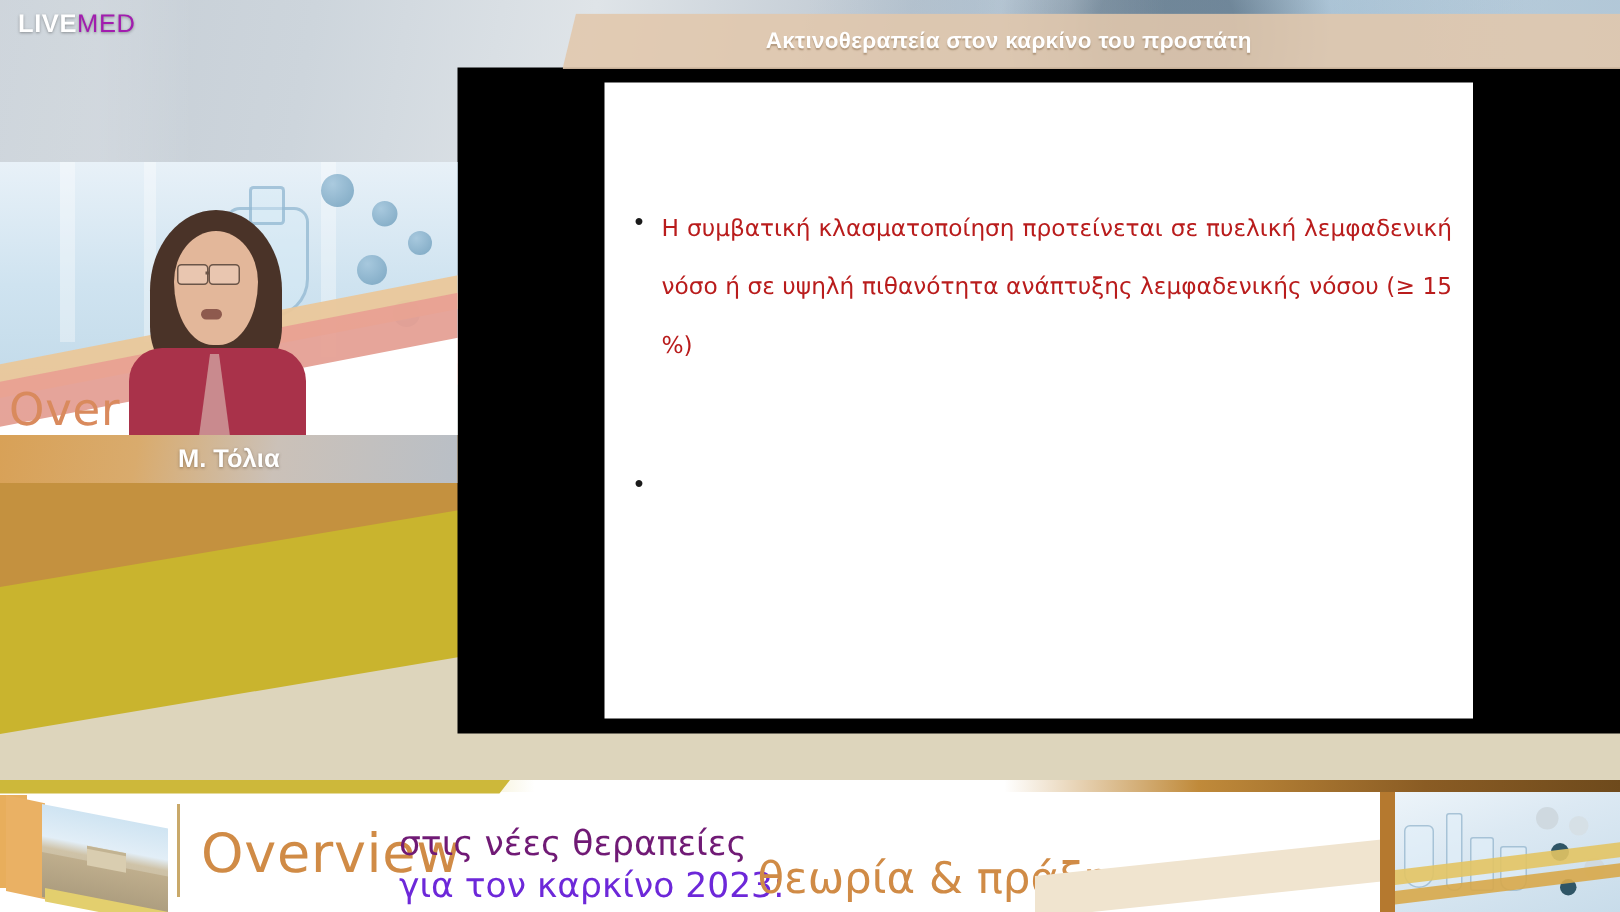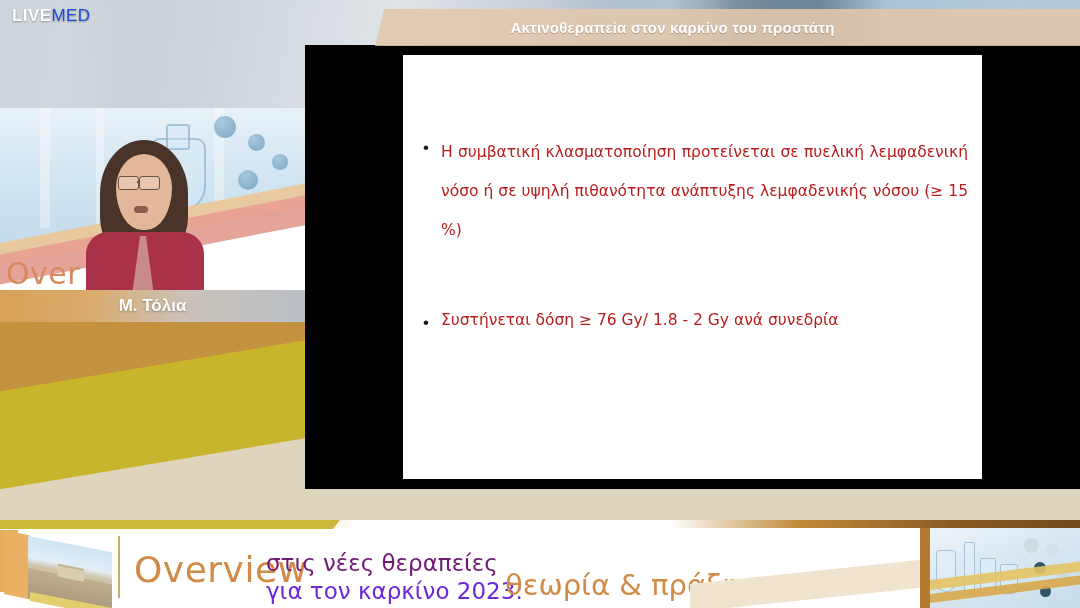--- a/index.html
+++ b/index.html
@@ -61,21 +61,21 @@
   #logo {
     position: absolute;
     left: 12px; top: 6px;
     font-size: 17px;
     letter-spacing: 0.4px;
     z-index: 40;
     color: #ffffff;
     text-shadow: 0 1px 2px rgba(0,0,0,0.35);
   }
   #logo .live { font-weight: bold; }
-  #logo .med  { font-weight: normal; color: #1d4ed8; }
+  #logo .med  { font-weight: normal; color: #a21caf; }
 
   
   #title-bar {
     position: absolute;
     left: 375px; top: 9px;
     width: 705px; height: 37px;
     background: rgba(225,199,172,0.88);
     clip-path: polygon(9px 0, 100% 0, 100% 100%, 0 100%);
     z-index: 30;
     display: flex;
@@ -472,21 +472,20 @@
     <div id="slide">
       <div id="slide-body">
 
         <div class="bullet-row" id="bullet-1">
           <div class="bullet-dot">•</div>
           <div class="bullet-text" id="bullet-1-text">Η συμβατική κλασματοποίηση προτείνεται σε πυελική λεμφαδενική νόσο ή σε υψηλή πιθανότητα ανάπτυξης λεμφαδενικής νόσου (≥ 15 %)</div>
         </div>
 
         <div class="bullet-row" id="bullet-2">
           <div class="bullet-dot">•</div>
-          <div class="bullet-text" id="bullet-2-text">Συστήνεται δόση ≥ 76 Gy/ 1.8 - 2 Gy ανά συνεδρία</div>
         </div>
 
       </div>
     </div>
   </div>
 
   <div id="bottom-banner">
     <div id="banner-topline"></div>
     <div id="banner-topline2"></div>
 

